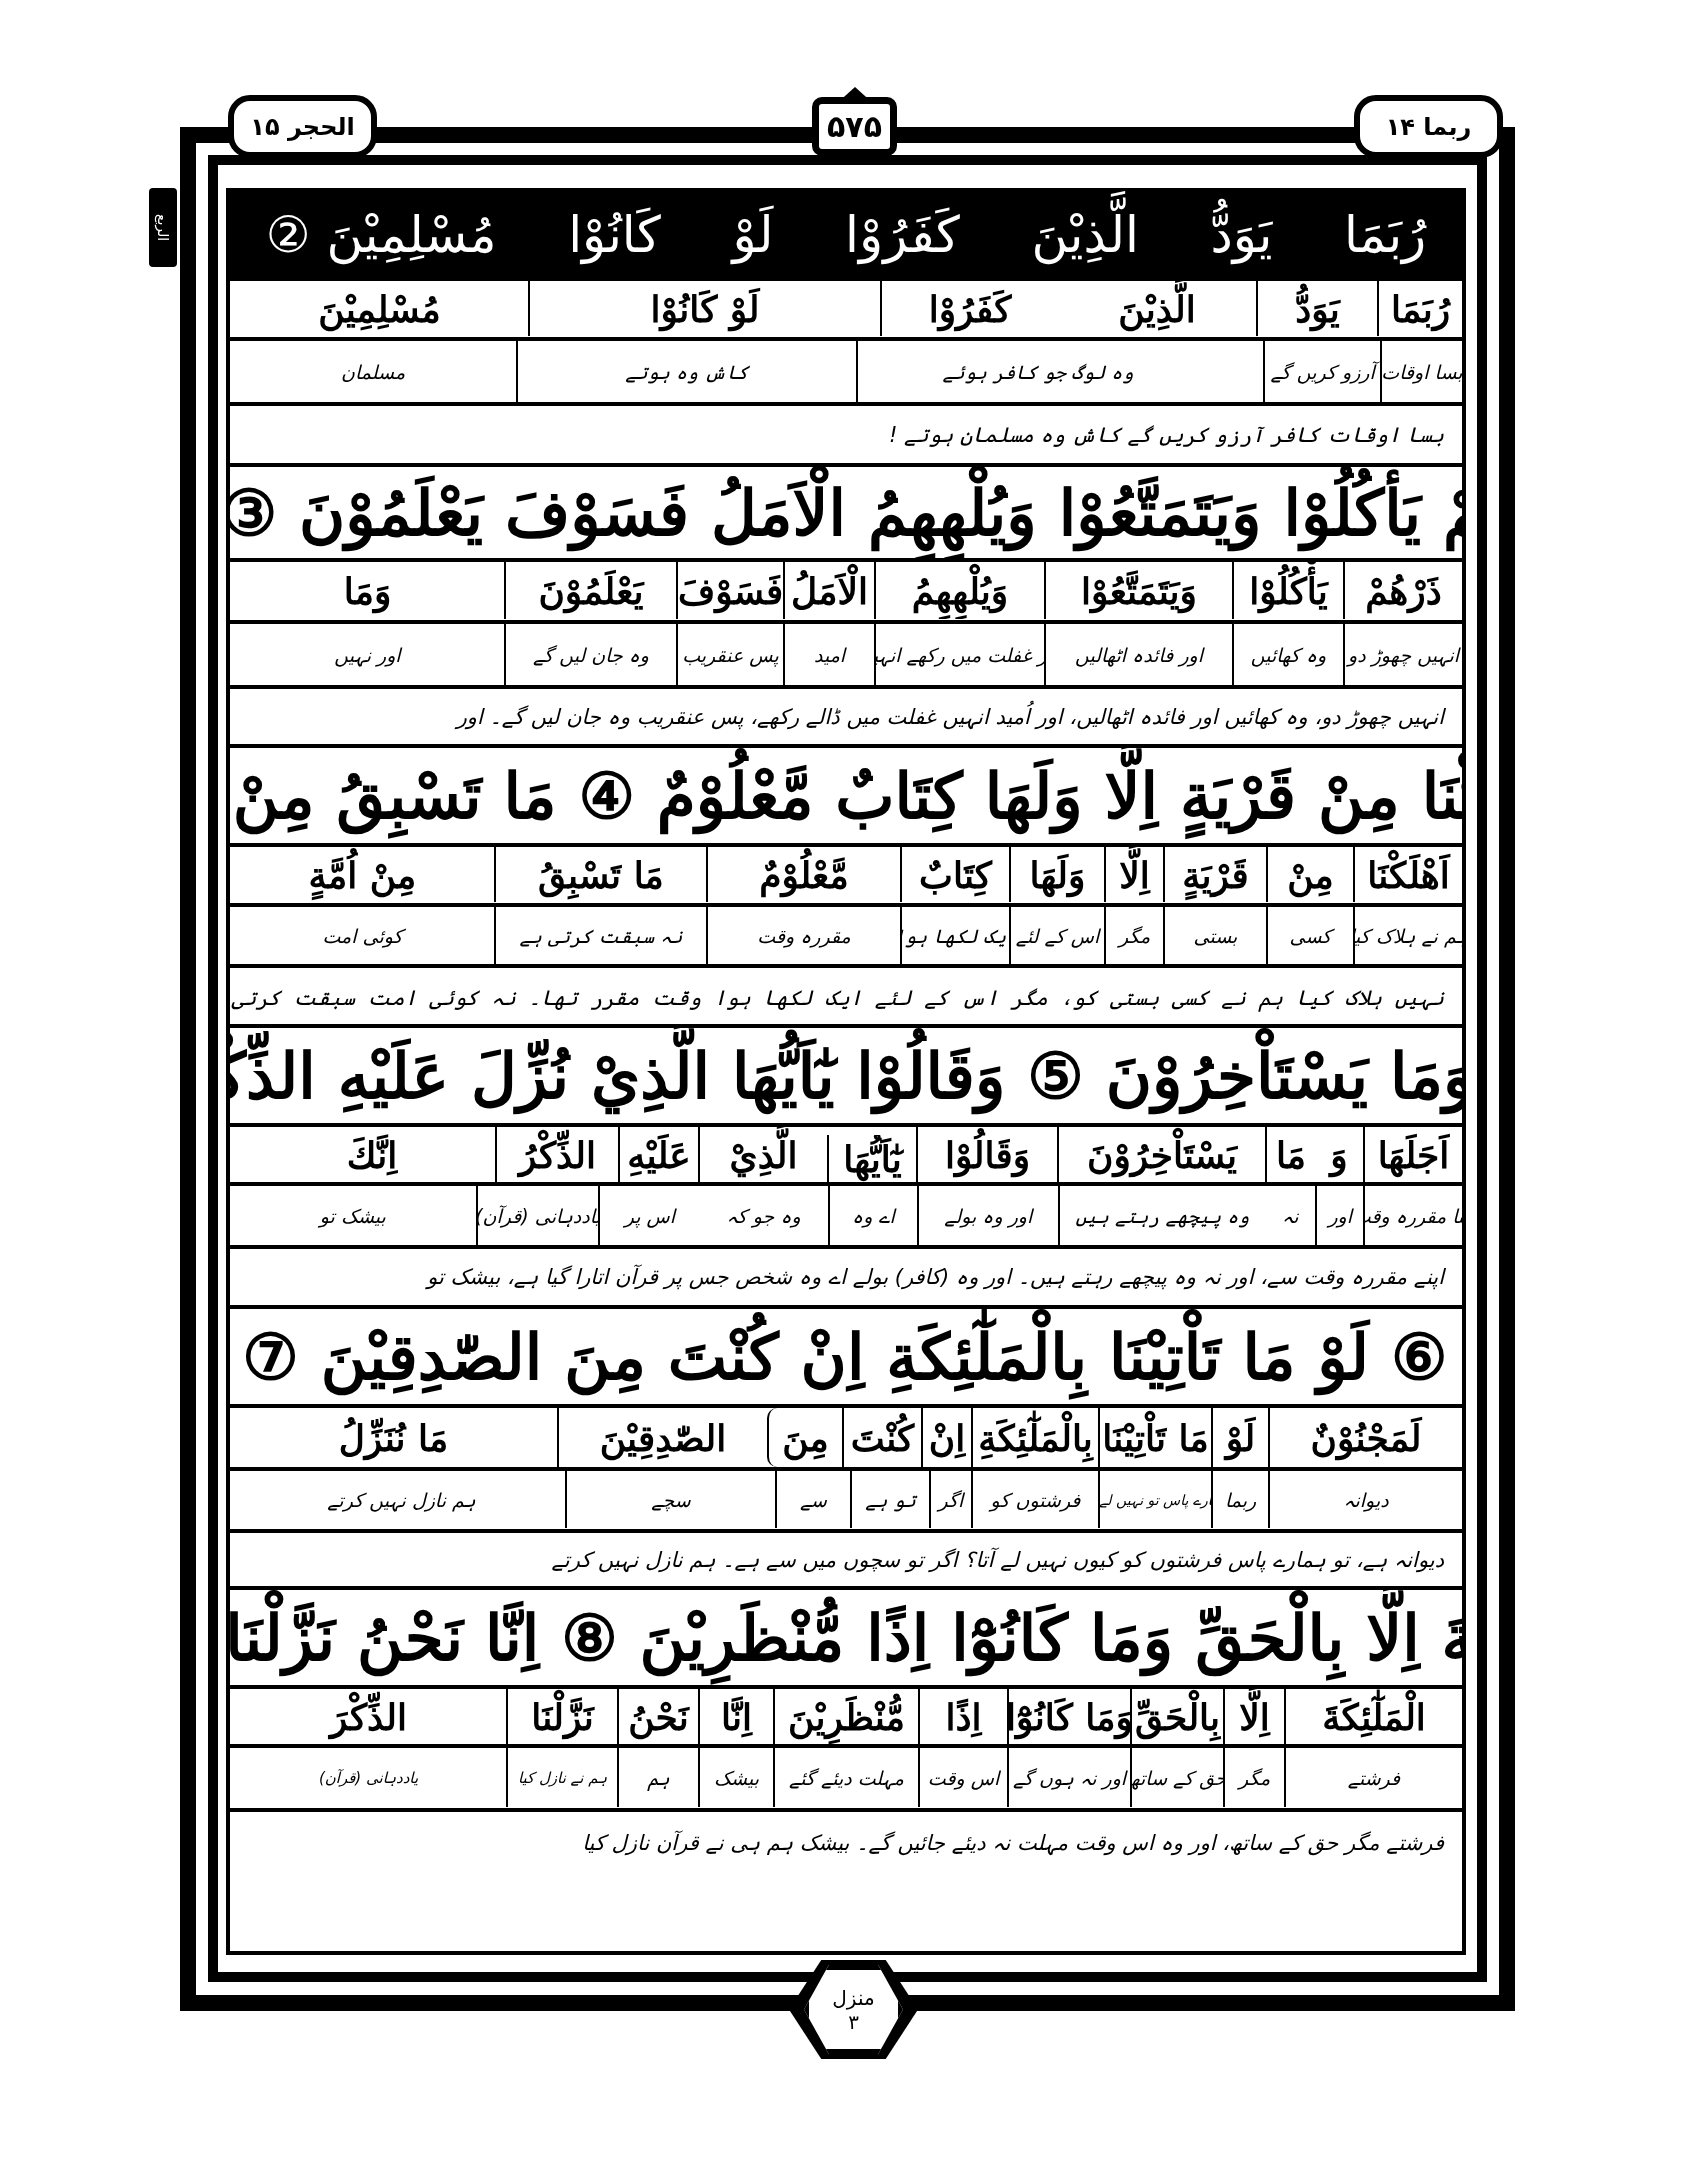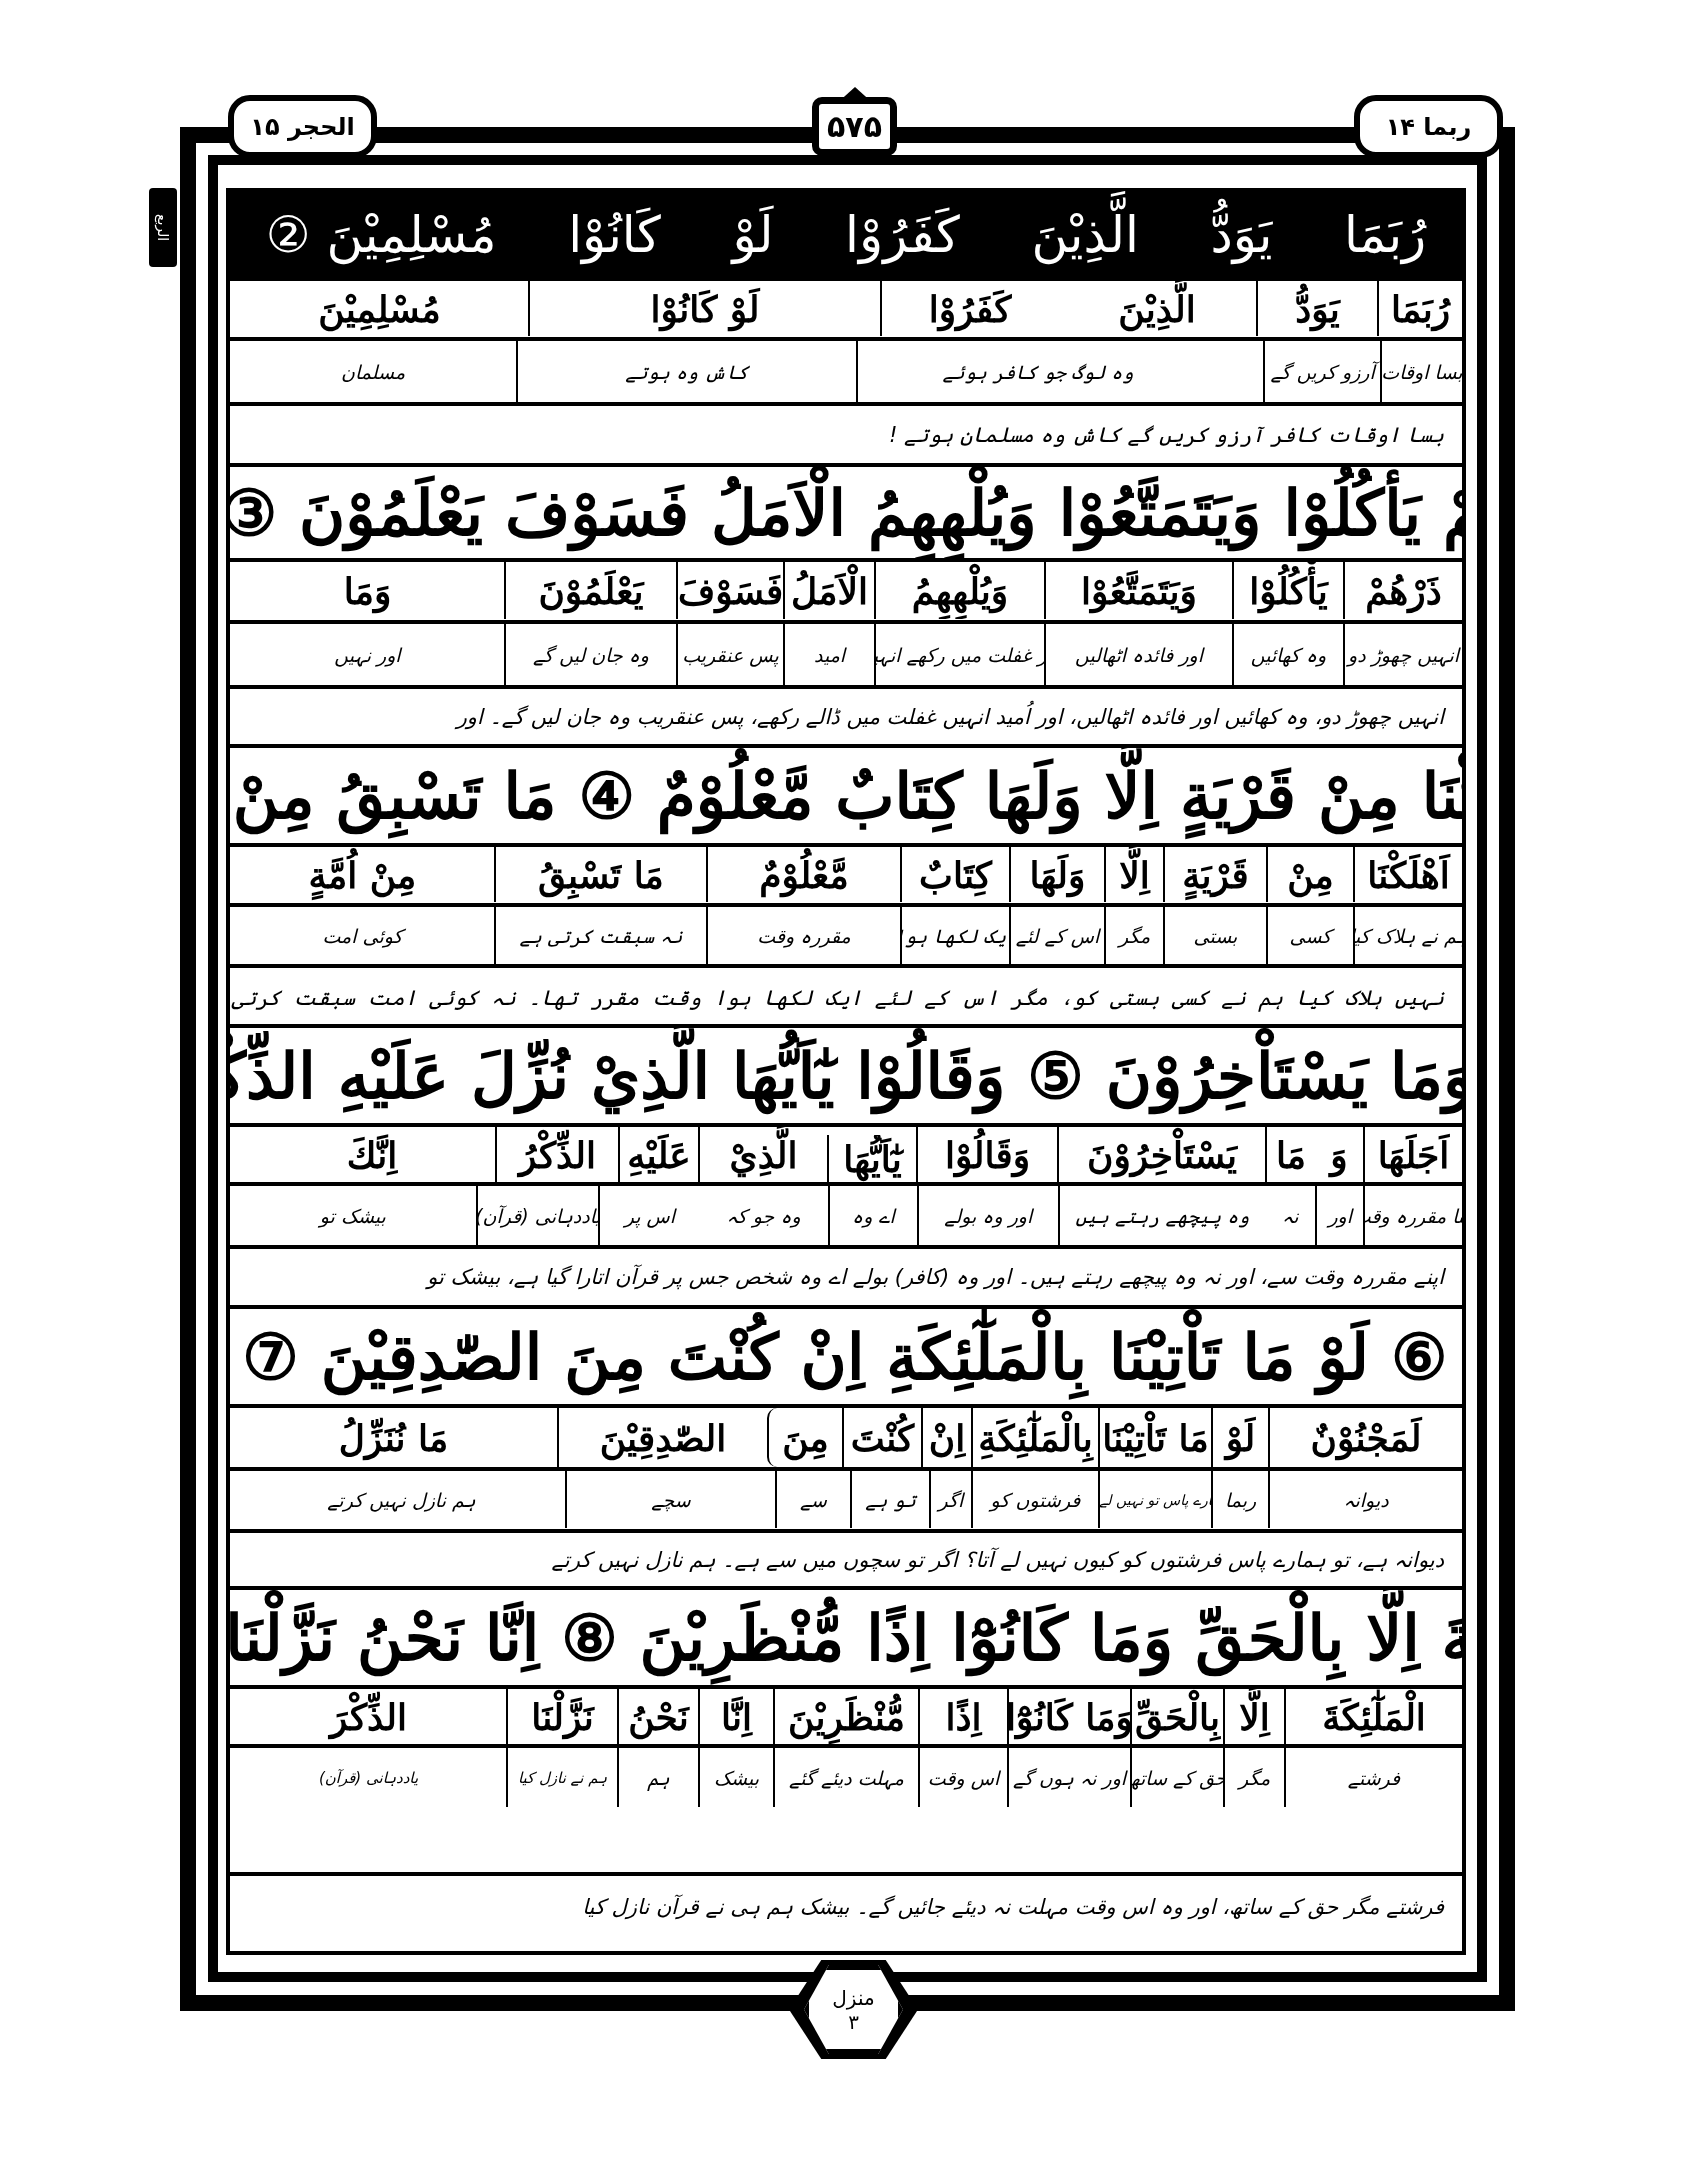--- a/index.html
+++ b/index.html
@@ -198,21 +198,21 @@
     <div class="cell ur" style="width:61px;">مگر</div>
     <div class="cell ur" style="width:93px;">حق کے ساتھ</div>
     <div class="cell ur" style="width:123px;">اور نہ ہوں گے</div>
     <div class="cell ur" style="width:89px;">اس وقت</div>
     <div class="cell ur" style="width:145px;">مہلت دیئے گئے</div>
     <div class="cell ur" style="width:75px;">بیشک</div>
     <div class="cell ur" style="width:81px;">ہم</div>
     <div class="cell ur" style="width:111px; font-size:15px;">ہم نے نازل کیا</div>
     <div class="cell ur" style="width:275px; font-size:15px;">یاددہانی (قرآن)</div>
   </div>
-  <div class="trans-line" style="top:1680px; height:65px;">فرشتے مگر حق کے ساتھ، اور وہ اس وقت مہلت نہ دیئے جائیں گے۔ بیشک ہم ہی نے قرآن نازل کیا</div>
+  <div class="trans-line" style="top:1616px; height:65px;">فرشتے مگر حق کے ساتھ، اور وہ اس وقت مہلت نہ دیئے جائیں گے۔ بیشک ہم ہی نے قرآن نازل کیا</div>
 </div>
 
 <div class="abs manzil-bg"></div>
 <div class="abs manzil">
   <span>منزل</span>
   <span>۳</span>
 </div>
 
 
 </body></html>

